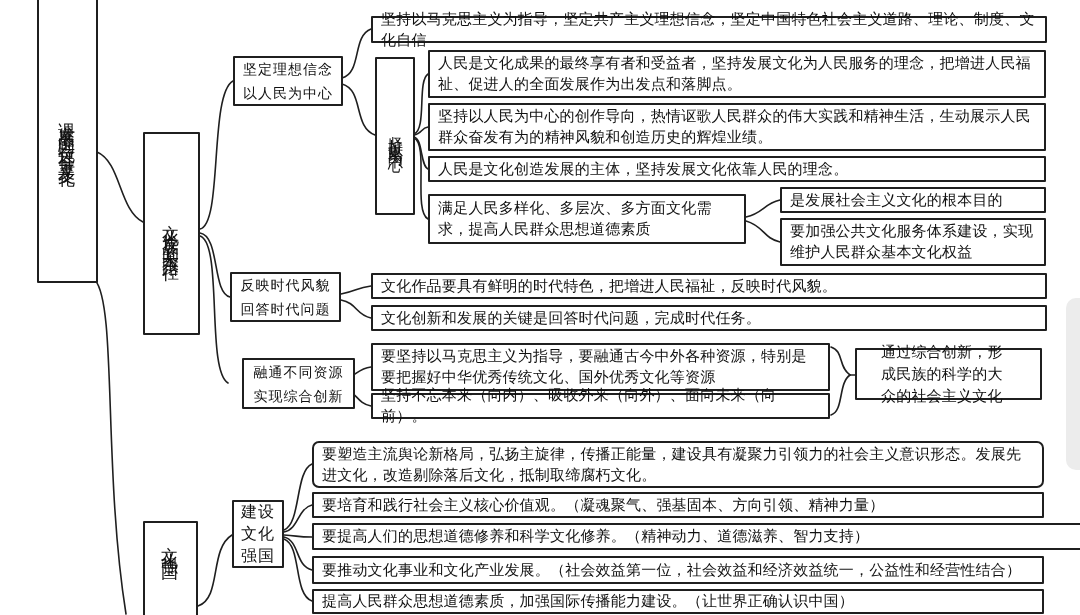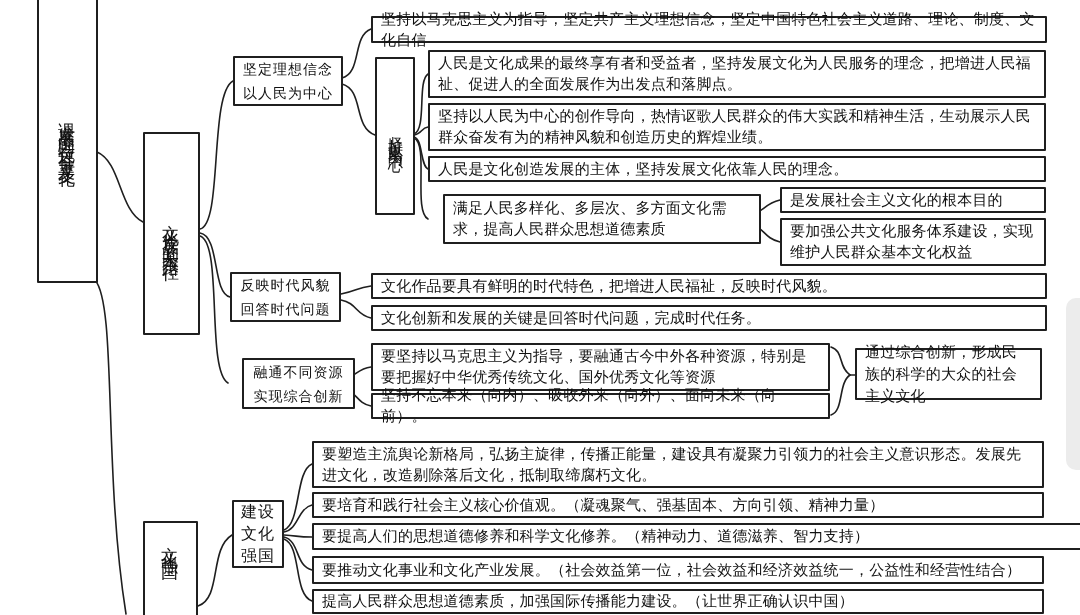--- a/index.html
+++ b/index.html
@@ -26,33 +26,33 @@
   }
   
   #root{left:37px;top:-14px;width:61px;height:297px;font-size:17px;letter-spacing:4px;}
   #basic-path{left:143px;top:132px;width:57px;height:203px;font-size:17px;letter-spacing:5px;}
   #ideal{left:233px;top:56px;width:110px;height:50px;}
   #marxism{left:371px;top:16px;width:676px;height:27px;}
   #people-center{left:375px;top:57px;width:40px;height:158px;font-size:15px;letter-spacing:3px;}
   #p1{left:428px;top:50px;width:618px;height:48px;}
   #p2{left:428px;top:103px;width:618px;height:48px;}
   #p3{left:428px;top:156px;width:618px;height:26px;}
-  #p4{left:428px;top:194px;width:318px;height:50px;margin-left:15px;}
+  #p4{left:428px;top:194px;width:318px;height:50px;}
   #p4a{left:780px;top:187px;width:266px;height:26px;}
   #p4b{left:780px;top:218px;width:266px;height:48px;}
   #era{left:230px;top:272px;width:111px;height:50px;}
   #era1{left:371px;top:273px;width:676px;height:26px;}
   #era2{left:371px;top:305px;width:676px;height:26px;}
   #merge{left:228px;top:358px;width:113px;height:51px;margin-left:14px;}
   #merge1{left:371px;top:343px;width:459px;height:48px;}
   #merge2{left:371px;top:393px;width:459px;height:26px;}
   #merge-result{left:855px;top:348px;width:187px;height:52px;}
   #strong{left:143px;top:521px;width:55px;height:135px;font-size:17px;letter-spacing:6px;align-items:center;justify-content:flex-start;padding-top:10px;}
   #build-strong{left:232px;top:500px;width:52px;height:68px;font-size:16px;line-height:22px;}
-  #b1{left:312px;top:441px;width:732px;height:47px;}
+  #b1{left:312px;top:441px;width:732px;height:47px;border-radius:7px;}
   #b2{left:312px;top:492px;width:732px;height:26px;}
   #b3{left:312px;top:523px;width:864px;height:27px;}
   #b4{left:312px;top:556px;width:732px;height:28px;}
   #b5{left:312px;top:589px;width:732px;height:25px;}
   .scroll-thumb{
     position:absolute;z-index:3;right:-10px;top:298px;width:24px;height:172px;
     background:#ececec;border-radius:10px;
   }
 </style>
 </head>
@@ -109,21 +109,21 @@
 
   <div id="era" class="box node">反映时代风貌
 回答时代问题</div>
   <div id="era1" class="box leaf">文化作品要具有鲜明的时代特色，把增进人民福祉，反映时代风貌。</div>
   <div id="era2" class="box leaf">文化创新和发展的关键是回答时代问题，完成时代任务。</div>
 
   <div id="merge" class="box node">融通不同资源
 实现综合创新</div>
   <div id="merge1" class="box leaf">要坚持以马克思主义为指导，要融通古今中外各种资源，特别是要把握好中华优秀传统文化、国外优秀文化等资源</div>
   <div id="merge2" class="box leaf">坚持不忘本来（向内）、吸收外来（向外）、面向未来（向前）。</div>
-  <div id="merge-result" class="box leaf" style="line-height:22px;padding:4px 8px;">通过综合创新，形成民族的科学的大众的社会主义文化</div>
+  <div id="merge-result" class="box leaf" style="line-height:22px;padding:4px 24px;">通过综合创新，形成民族的科学的大众的社会主义文化</div>
 
   <div id="strong" class="box vbox">文化强国</div>
 
   <div id="build-strong" class="box node">建设
 文化
 强国</div>
 
   <div id="b1" class="box leaf">要塑造主流舆论新格局，弘扬主旋律，传播正能量，建设具有凝聚力引领力的社会主义意识形态。发展先进文化，改造剔除落后文化，抵制取缔腐朽文化。</div>
   <div id="b2" class="box leaf">要培育和践行社会主义核心价值观。（凝魂聚气、强基固本、方向引领、精神力量）</div>
   <div id="b3" class="box leaf">要提高人们的思想道德修养和科学文化修养。（精神动力、道德滋养、智力支持）</div>

